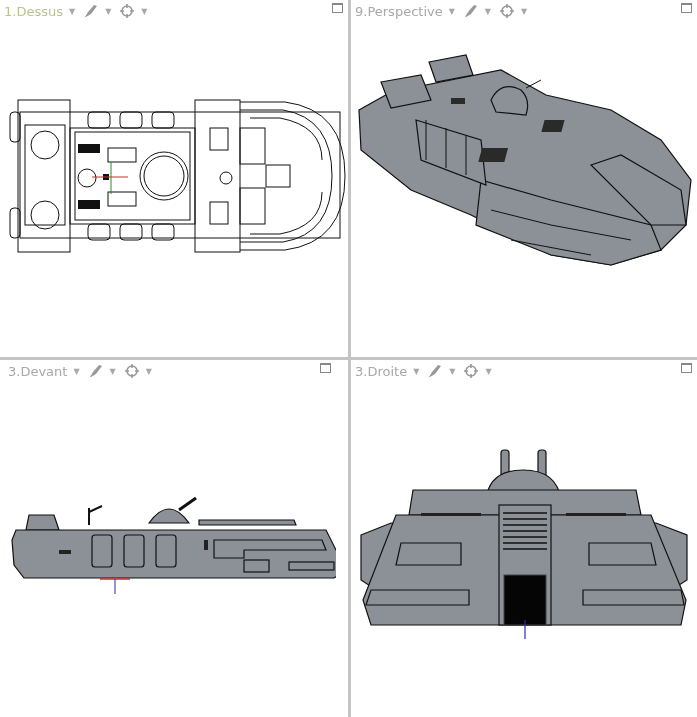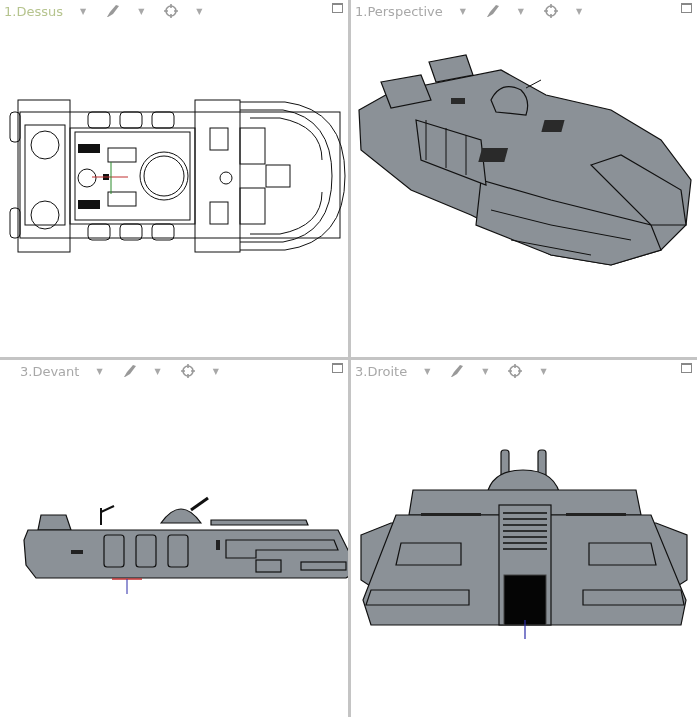--- a/index.html
+++ b/index.html
@@ -1,24 +1,24 @@
 <!DOCTYPE html>
 <html><head>
 <meta charset="utf-8">
 <style>
   html,body{margin:0;padding:0;background:#fff;}
   body{width:697px;height:717px;position:relative;overflow:hidden;font-family:"DejaVu Sans","Liberation Sans",sans-serif;}
   .vp{position:absolute;background:#fff;overflow:hidden;}
   #vp1{left:0;top:0;width:348px;height:357px;}
   #vp2{left:351px;top:0;width:346px;height:357px;}
-  #vp3{left:16px;top:360px;width:332px;height:357px;}
+  #vp3{left:4px;top:360px;width:332px;height:357px;}
   #vp4{left:351px;top:360px;width:346px;height:357px;}
   .vdiv{position:absolute;left:348px;top:0;width:3px;height:717px;background:#c4c4c4;}
   .hdiv{position:absolute;left:0;top:357px;width:697px;height:3px;background:#c4c4c4;}
-  .label-bar{position:absolute;left:4px;top:2px;height:18px;display:flex;align-items:center;gap:15px;font-size:13px;color:#a8a8a8;white-space:nowrap;}
+  .label-bar{position:absolute;left:4px;top:2px;height:18px;display:flex;align-items:center;gap:4px;font-size:13px;color:#a8a8a8;white-space:nowrap;}
   .label-bar.active .vp-name{color:#b6c48e;}
   .vp-name{cursor:pointer;}
   .caret{font-size:8px;color:#a8a8a8;margin:0 4px 0 2px;cursor:pointer;}
   .ic{display:inline-block;width:16px;height:16px;cursor:pointer;}
   .maxbtn{position:absolute;right:5px;top:3px;width:9px;height:7px;border:1px solid #888;border-top-width:2px;cursor:pointer;}
   svg.model{position:absolute;}
 </style>
 </head>
 <body>
 
@@ -77,21 +77,21 @@
     <rect x="78" y="54" width="22" height="9" fill="#111"></rect>
     <rect x="78" y="110" width="22" height="9" fill="#111"></rect>
     <rect x="103" y="84" width="6" height="6" fill="#111"></rect>
     <line x1="92" y1="87" x2="128" y2="87" stroke="#c03030" stroke-width="1"></line>
     <line x1="111" y1="72" x2="111" y2="104" stroke="#2a8a2a" stroke-width="1"></line>
   </svg>
 </div>
 
 <div class="vp" id="vp2">
   <div class="label-bar">
-    <span class="vp-name">1.Perspective</span>
+    <span class="vp-name">9.Perspective</span>
     <span class="caret">▼</span>
     <svg class="ic" viewBox="0 0 16 16">
         <path d="M2 14 L5 9 L11 2 L14 3 L8 11 L3 14Z" fill="#999"></path>
       </svg>
     <span class="caret">▼</span>
     <svg class="ic" viewBox="0 0 16 16">
         <circle cx="8" cy="8" r="5" fill="none" stroke="#999" stroke-width="1.6"></circle>
         <path d="M8 1v4M8 11v4M1 8h4M11 8h4" stroke="#999" stroke-width="1.6"></path>
       </svg>
     <span class="caret">▼</span>

